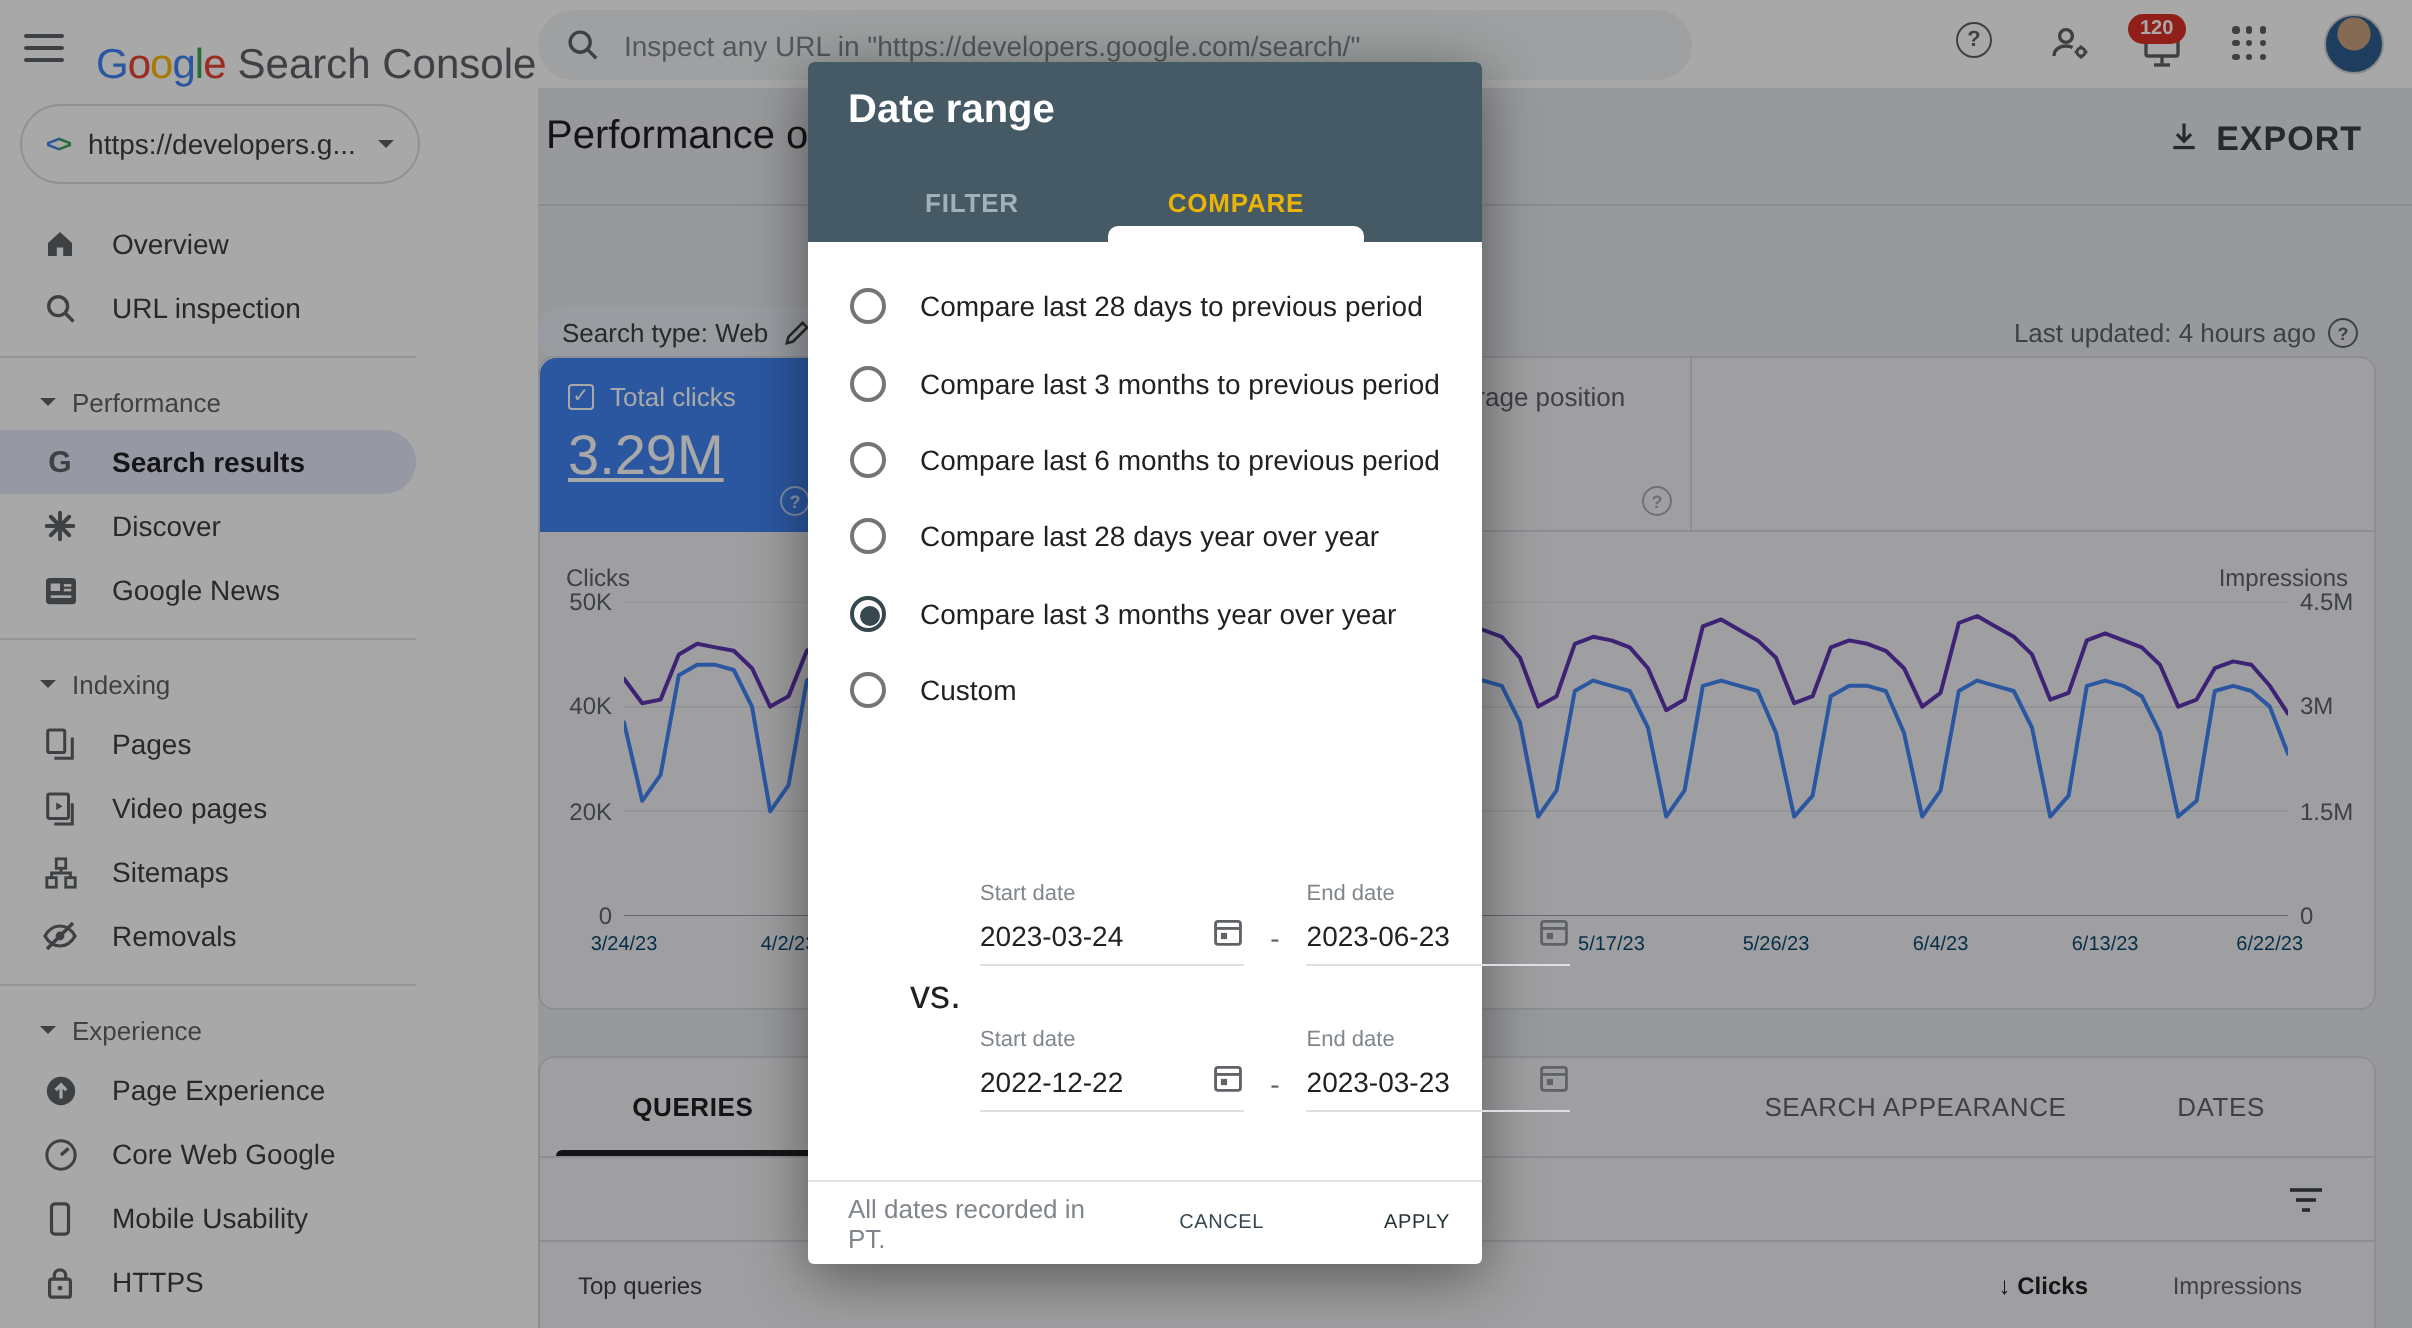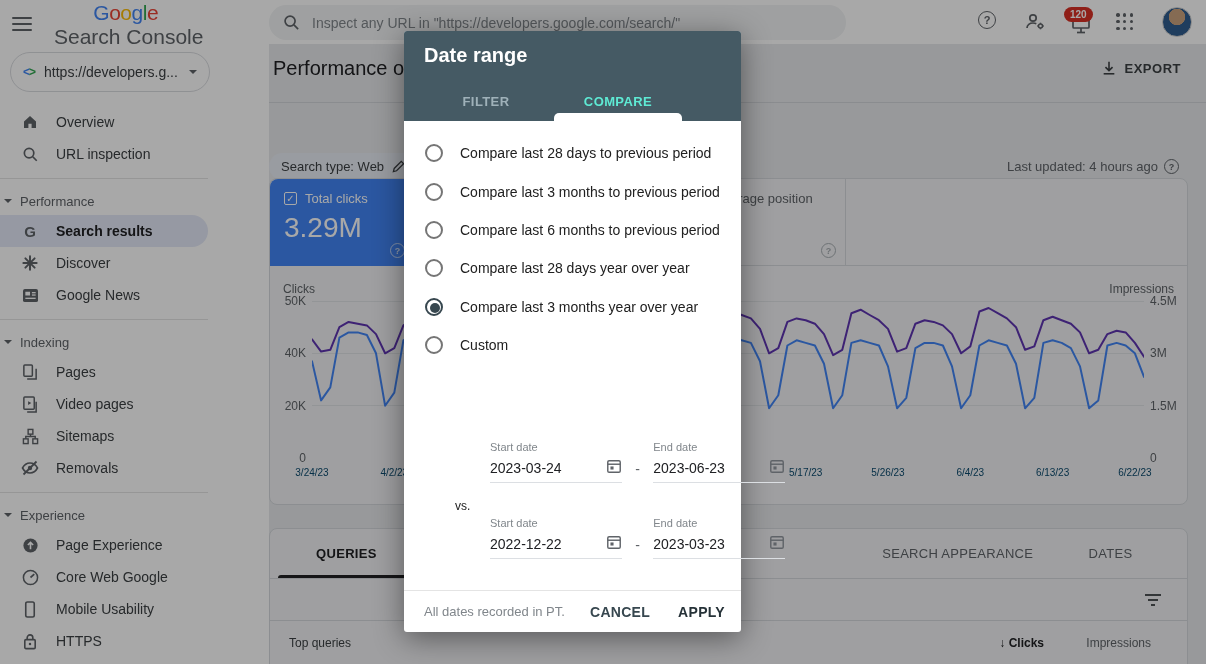--- a/index.html
+++ b/index.html
@@ -4,21 +4,21 @@
 <style>
   * { margin:0; padding:0; box-sizing:border-box; }
   html,body { width:1206px; height:664px; overflow:hidden;
     font-family:"Liberation Sans","DejaVu Sans",sans-serif; background:#fff; }
   svg { display:block; }
 
   
   .topbar { position:absolute; left:0; top:0; width:1206px; height:44px; background:#fff; z-index:5; }
   .hamburger { position:absolute; left:12px; top:13px; width:20px; height:18px; cursor:pointer; }
   .hamburger span{ display:block; height:2px; background:#5f6368; margin:4px 0; border-radius:1px;}
-  .logo { position:absolute; left:48px; top:1px; font-size:21px; display:flex; align-items:center;flex-direction:column; }
+  .logo { position:absolute; left:48px; top:21px; font-size:21px; display:flex; align-items:center; }
   .logo .lg { letter-spacing:-0.5px; }
   .logo .lg span:nth-child(1){color:#4285f4}.logo .lg span:nth-child(2){color:#ea4335}
   .logo .lg span:nth-child(3){color:#fbbc05}.logo .lg span:nth-child(4){color:#4285f4}
   .logo .lg span:nth-child(5){color:#34a853}.logo .lg span:nth-child(6){color:#ea4335}
   .logo .product { color:#5f6368; margin-left:6px; }
   .searchbar { position:absolute; left:269px; top:5px; width:577px; height:35px; background:#f1f3f4;
     border-radius:18px; display:flex; align-items:center; padding:0 14px; gap:12px; }
   .searchbar input { border:none; outline:none; background:transparent; flex:1; font-size:14px; color:#202124;
     font-family:inherit; }
   .searchbar input::placeholder { color:#80868b; }
@@ -41,48 +41,48 @@
   .prop-icon { font-weight:bold; font-size:12px; letter-spacing:-1px; }
   .prop-icon .b{color:#4285f4}.prop-icon .g{color:#34a853}
   .prop-label { font-size:14px; color:#3c4043; flex:1; white-space:nowrap; overflow:hidden; }
   .caret-down { width:0; height:0; border:4.5px solid transparent; border-top-color:#5f6368; margin-top:4px; }
   .nav { position:absolute; top:62px; left:0; right:0; }
   .nav-item { height:32px; display:flex; align-items:center; gap:17px; padding-left:21px; cursor:pointer;
     font-size:14px; color:#3c4043; }
   .nav-item .nicon { width:18px; height:18px; color:#5f6368; flex:none; display:flex; align-items:center; justify-content:center;}
   .nav-item.selected { background:#e4e9f7; border-radius:0 16px 16px 0; width:208px; color:#202124; font-weight:bold;}
   .nav-div { height:1px; background:#e4e4e4; margin:8px 0; width:208px; }
-  .nav-sect { height:28px; display:flex; align-items:center; gap:8px; padding-left:4px; font-size:13px;
+  .nav-sect { height:28px; display:flex; align-items:center; gap:8px; padding-left:20px; font-size:13px;
     color:#5f6368; cursor:pointer; }
   .tri { width:0; height:0; border:4px solid transparent; border-top-color:#5f6368; margin-top:4px;}
   .gicon { font-size:15px; font-weight:bold; color:#5f6368; }
 
   
   .main { position:absolute; left:269px; top:44px; width:937px; bottom:0; background:#e7e9ec; }
   .title-row { position:absolute; left:0; top:0; width:100%; height:58px; }
   .page-title { position:absolute; left:4px; top:13px; font-size:20px; color:#202124; white-space:nowrap; }
-  .export-btn { position:absolute; right:25px; top:16px; display:flex; align-items:center; gap:8px;
-    font-size:13px; font-weight:bold; letter-spacing:0.5px; color:#3c4043; cursor:pointer;}
+  .export-btn { position:absolute; right:25px; top:16px; display:flex; align-items:flex-start; gap:8px;
+    font-size:17px; font-weight:bold; letter-spacing:0.5px; color:#3c4043; cursor:pointer;}
   .title-div { position:absolute; left:0; top:58px; width:100%; height:1px; background:#d2d5d9; }
   .chip-row { position:absolute; left:0; top:59px; width:100%; height:75px; }
   .chip { position:absolute; left:0; top:50px; height:27px; background:#e9edf4; border-radius:14px;
     display:flex; align-items:center; gap:8px; padding:0 12px; font-size:13px; color:#3c4043; cursor:pointer;}
   .last-updated { position:absolute; right:27px; top:56px; font-size:13px; color:#5f6368;
     display:flex; align-items:center; gap:6px;}
 
   .card { position:absolute; background:#f1f2f4; border:1px solid #d5d8dc; border-radius:8px; }
   .chart-card { left:0; top:134px; width:919px; height:327px; }
   .tiles { position:absolute; left:0; top:0; width:100%; height:87px; display:flex; border-bottom:1px solid #d5d8dc; }
   .tile { width:144px; height:87px; padding:12px 12px 8px 14px; position:relative; border-right:1px solid #d5d8dc; cursor:pointer;}
   .tile.blue { background:#4285f4; border:none; border-radius:8px 0 0 0; color:#fff; }
   .tile-top { display:flex; align-items:center; gap:8px; font-size:13px; }
   .tile.blue .tile-top{ color:#fff; } .tile .tile-top{ color:#5f6368; }
   .cbx { width:13px; height:13px; border:1.6px solid #fff; border-radius:2px; font-size:10px; line-height:12px;
     text-align:center; color:#fff; }
-  .tile-value { font-size:28px; margin-top:6px; color:#fff; }
+  .tile-value { font-size:28px; margin-top:6px; color:#fff;text-decoration:underline; }
   .tile-q { position:absolute; right:9px; bottom:8px; opacity:0.85; }
   .tile-q .qcircle{ width:15px;height:15px; font-size:9px; }
   .tile.blue .tile-q .qcircle{ border-color:rgba(255,255,255,0.8); color:rgba(255,255,255,0.9);}
   .axis-title { position:absolute; top:103px; font-size:12px; color:#5f6368; }
   .ytick { position:absolute; font-size:12px; color:#5f6368; }
   .ytick.left { left:0; width:36px; text-align:right; }
   .xtick { position:absolute; top:288px; font-size:10px; color:#0c4a6e; transform:translateX(-50%); white-space:nowrap;}
   #chart-svg { position:absolute; left:42px; top:122px; }
 
   .queries-card { left:0; top:484px; width:919px; height:200px; border-radius:8px 8px 0 0; }
@@ -101,43 +101,43 @@
 
   
   .scrim { position:absolute; inset:0; background:rgba(0,0,0,0.34); z-index:50; }
   .modal { position:absolute; left:404px; top:31px; width:337px; height:601px; background:#fff; z-index:60;
     border-radius:3px; box-shadow:0 6px 30px rgba(0,0,0,0.45); }
   .modal-header { height:90px; background:#455a64; border-radius:3px 3px 0 0; position:relative; }
   .modal-title { position:absolute; left:20px; top:13px; color:#fff; font-size:20px; font-weight:bold; }
   .mtabs { position:absolute; left:16px; bottom:0; display:flex; }
   .mtab { width:132px; height:40px; display:flex; align-items:center; justify-content:center; font-size:13px;
     font-weight:bold; letter-spacing:0.4px; color:#9fb1b9; cursor:pointer; position:relative;}
-  .mtab.active { color:#5eead4; }
+  .mtab.active { color:#eab308; }
   .mtab.active:after { content:""; position:absolute; left:2px; right:2px; bottom:-1px; height:9px; background:#fff;
     border-radius:5px 5px 0 0; }
   .opt-list { position:absolute; left:0; top:103px; width:100%; }
   .opt { height:38.4px; display:flex; align-items:center; gap:17px; padding-left:21px; cursor:pointer; }
   .radio { width:18px; height:18px; border:2px solid #757575; border-radius:50%; flex:none; position:relative;}
   .opt.selected .radio { border-color:#37474f; }
   .opt.selected .radio:after { content:""; position:absolute; left:3px; top:3px; width:10px; height:10px;
     border-radius:50%; background:#37474f; }
   .opt-label { font-size:14px; color:#212121; }
   .custom { position:absolute; left:51px; top:410px; width:330px; }
   .drow { display:flex; align-items:flex-start;margin-left:35px; }
   .dfield { width:142px; position:relative; }
   .dlabel { font-size:11px; color:#80868b; margin-bottom:5px; }
   .dinput { width:100%; border:none; border-bottom:1px solid #dcdfe3; outline:none; font-size:14px; color:#202124;
     padding:2px 20px 6px 0; font-family:inherit; background:transparent;}
   .cal { position:absolute; right:0; top:17px; color:#5f6368; cursor:pointer;}
   .dsep { width:34px; text-align:center; font-size:14px; color:#5f6368; margin-top:20px; }
-  .vs { font-size:12px; color:#212121; margin:16px 0 4px; }
+  .vs { font-size:20px; color:#212121; margin:4px 0 4px; }
   .modal-footer { position:absolute; left:0; bottom:0; width:100%; height:42px; border-top:1px solid #e4e4e4;
     display:flex; align-items:center; }
   .footnote { font-size:13px; color:#80868b; margin-left:20px; flex:1; }
-  .mbtn { font-size:14px; letter-spacing:0.3px; color:#37474f; font-weight:bold; cursor:pointer; margin-right:28px;}
+  .mbtn { font-size:10px; letter-spacing:0.3px; color:#37474f; font-weight:normal; cursor:pointer; margin-right:28px;margin-left:32px;}
   .mbtn.apply { color:#263238; margin-right:16px; }
 </style>
 </head>
 <body>
 
 <div class="topbar">
   <div class="hamburger">
       <span></span>
       <span></span>
       <span></span>

